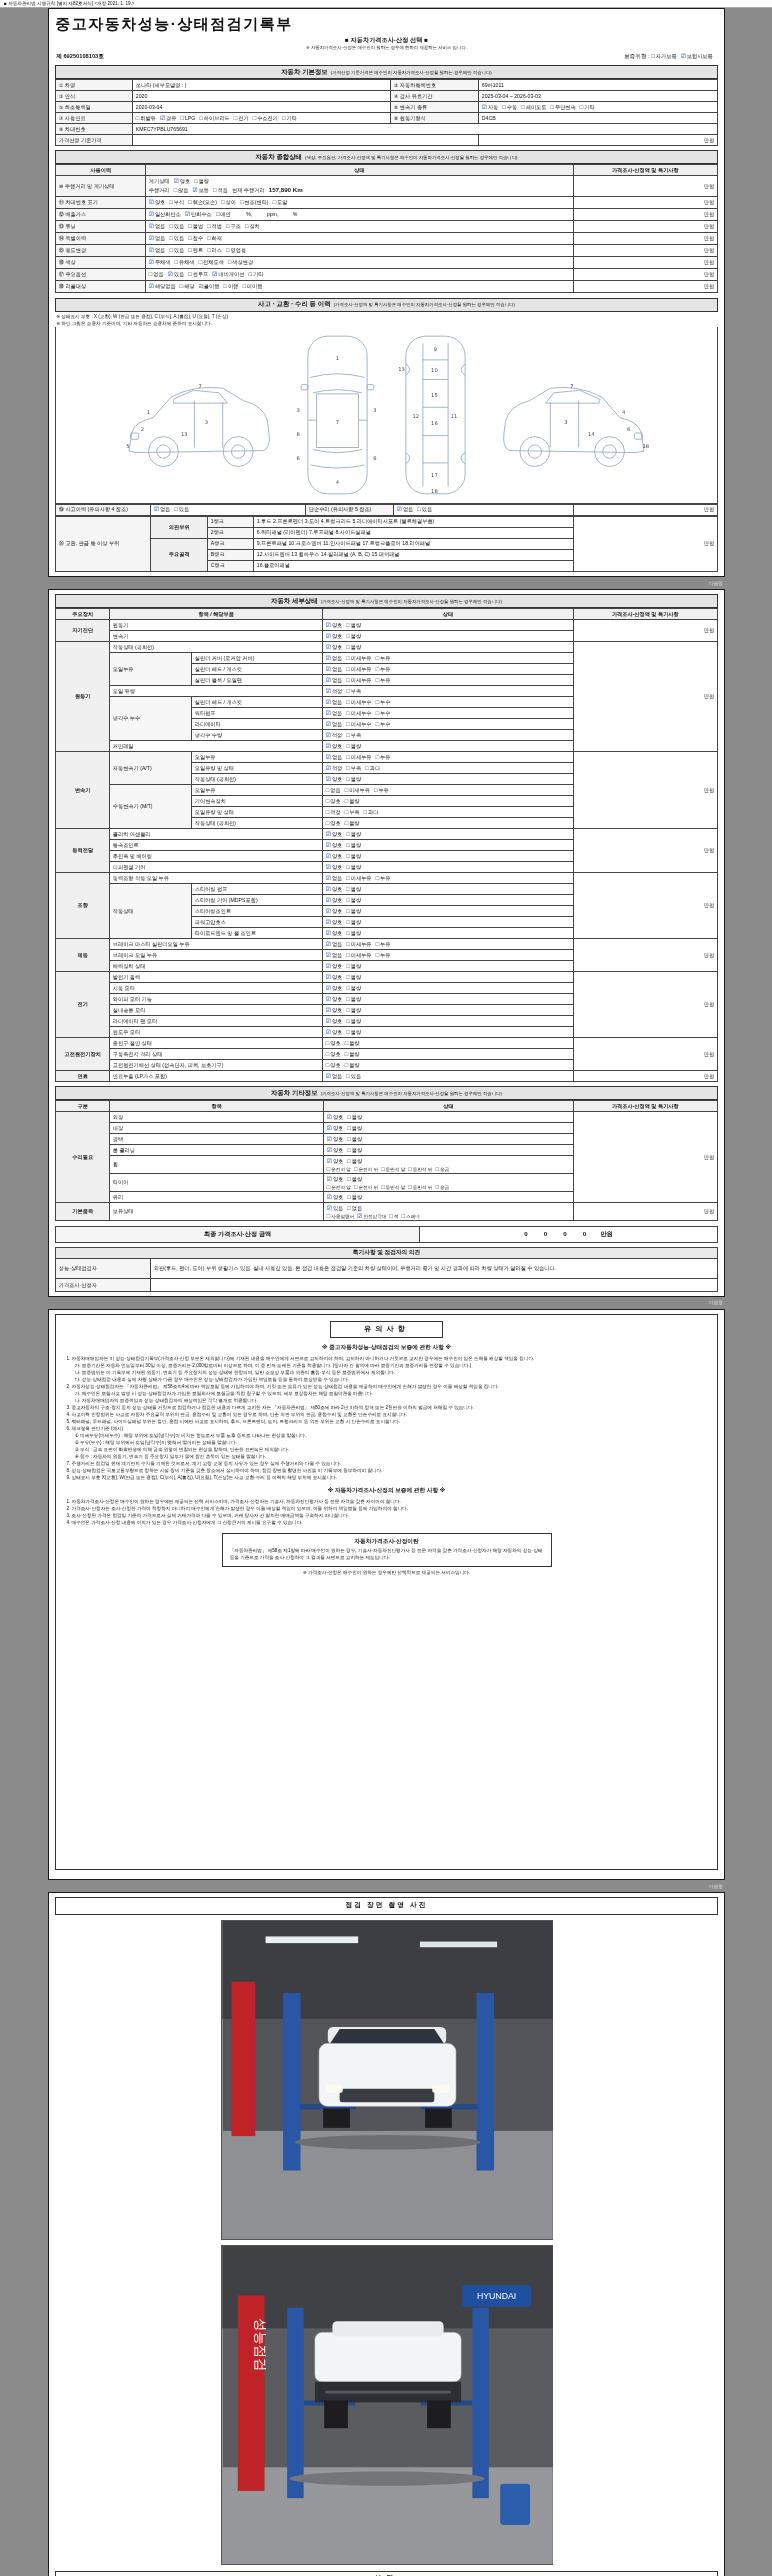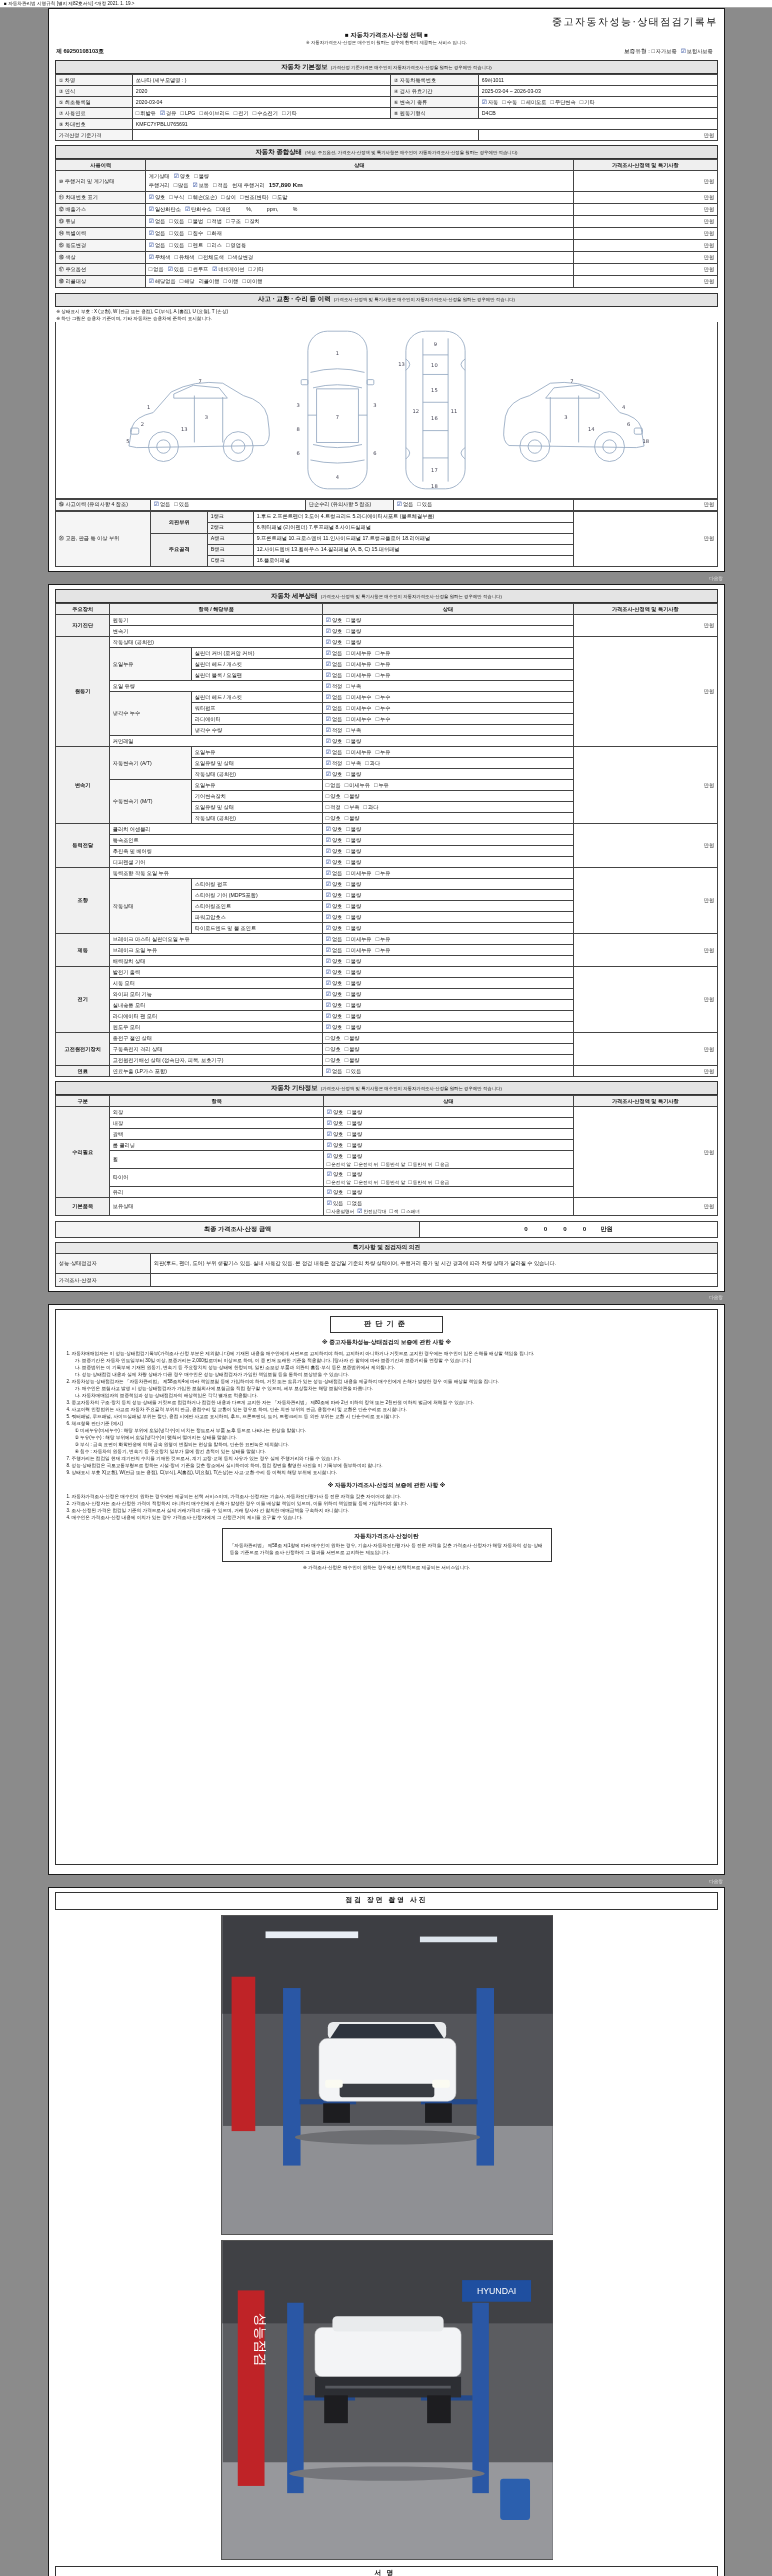--- a/index.html
+++ b/index.html
@@ -5,21 +5,21 @@
   *{box-sizing:border-box;}
   html,body{margin:0;padding:0;}
   body{width:773px;height:2576px;overflow:hidden;background:#8b8b8b;
        font-family:"Liberation Sans","DejaVu Sans",sans-serif;color:#111;}
   .topbar{background:#ffffff;font-size:4.6px;padding:1px 4.1px;border-bottom:0.5px solid #aaa;}
   .page{width:677px;margin:0 auto;background:#fff;border:1px solid #1b1b1b;padding:4.1px 6.2px;}
   .page1{min-height:542px;}
   .page3{min-height:571px;}
   .page4{min-height:753px;}
   .gapline{width:677px;margin:0 auto;font-size:4.6px;color:#e6e6e6;text-align:right;padding:3.6px 2.1px;}
-  .doc-title{text-align:right;font-size:10px;font-weight:normal;letter-spacing:1.5px;margin-top:2.1px;}
+  .doc-title{text-align:left;font-size:15px;font-weight:bold;letter-spacing:1.5px;margin-top:2.1px;}
   .doc-sub{text-align:center;font-size:6.2px;font-weight:bold;margin-top:1.5px;}
   .doc-note{text-align:center;font-size:4.4px;color:#222;margin-top:0.5px;}
   .docno-row{display:flex;justify-content:space-between;align-items:flex-end;font-size:5.7px;margin:3.1px 1px 1px;}
   .docno{font-weight:bold;}
   .sec{margin-top:4.1px;}
   .sec-h{border:0.5px solid #333;background:#e4e4e4;text-align:center;font-weight:bold;font-size:6.4px;padding:1.5px 0;}
   .sec-h .note{font-weight:normal;font-size:4.4px;margin-left:3.1px;}
   table.grid{border-collapse:collapse;width:100%;}
   .grid td,.grid th{border:0.5px solid #444;font-size:5.2px;padding:1.5px 2.6px;vertical-align:middle;}
   .grid th{background:#efefef;font-weight:bold;text-align:center;padding:1.5px 1px;}
@@ -682,21 +682,21 @@
           </tr>
         </tbody>
     </table>
   </div>
 </div>
 
 <div class="gapline">다음장</div>
 
 <div class="page page3">
   <div class="notice-box">
-    <div class="notice-title">판단기준</div>
+    <div class="notice-title">유의사항</div>
     <div class="notice-sec-title">※ 중고자동차성능·상태점검의 보증에 관한 사항 ※</div>
     <div id="notice-sec1">
         <div class="nline n0">1. 자동차매매업자는 이 성능·상태점검기록부(가격조사·산정 부분은 제외합니다)에 기재된 내용을 매수인에게 서면으로 고지하여야 하며, 고지하지 아니하거나 거짓으로 고지한 경우에는 매수인이 입은 손해를 배상할 책임을 집니다.</div>
         <div class="nline n1">가. 보증기간은 자동차 인도일부터 30일 이상, 보증거리는 2,000킬로미터 이상으로 하며, 이 중 먼저 도래한 기준을 적용합니다. (당사자 간 합의에 따라 보증기간과 보증거리를 연장할 수 있습니다.)</div>
         <div class="nline n1">나. 보증범위는 이 기록부에 기재된 원동기, 변속기 등 주요장치의 성능·상태에 한정되며, 일반 소모성 부품과 외관의 흠집·부식 등은 보증범위에서 제외됩니다.</div>
         <div class="nline n1">다. 성능·상태점검 내용과 실제 차량 상태가 다른 경우 매수인은 성능·상태점검자가 가입한 책임보험 등을 통하여 보상받을 수 있습니다.</div>
         <div class="nline n0">2. 자동차성능·상태점검자는 「자동차관리법」 제58조의4에 따라 책임보험 등에 가입하여야 하며, 거짓 또는 오류가 있는 성능·상태점검 내용을 제공하여 매수인에게 손해가 발생한 경우 이를 배상할 책임을 집니다.</div>
         <div class="nline n1">가. 매수인은 보험사고 발생 시 성능·상태점검자가 가입한 보험회사에 보험금을 직접 청구할 수 있으며, 세부 보상절차는 해당 보험약관을 따릅니다.</div>
         <div class="nline n1">나. 자동차매매업자의 보증책임과 성능·상태점검자의 배상책임은 각각 별개로 적용됩니다.</div>
         <div class="nline n0">3. 중고자동차의 구조·장치 등의 성능·상태를 거짓으로 점검하거나 점검한 내용과 다르게 고지한 자는 「자동차관리법」 제80조에 따라 2년 이하의 징역 또는 2천만원 이하의 벌금에 처해질 수 있습니다.</div>

